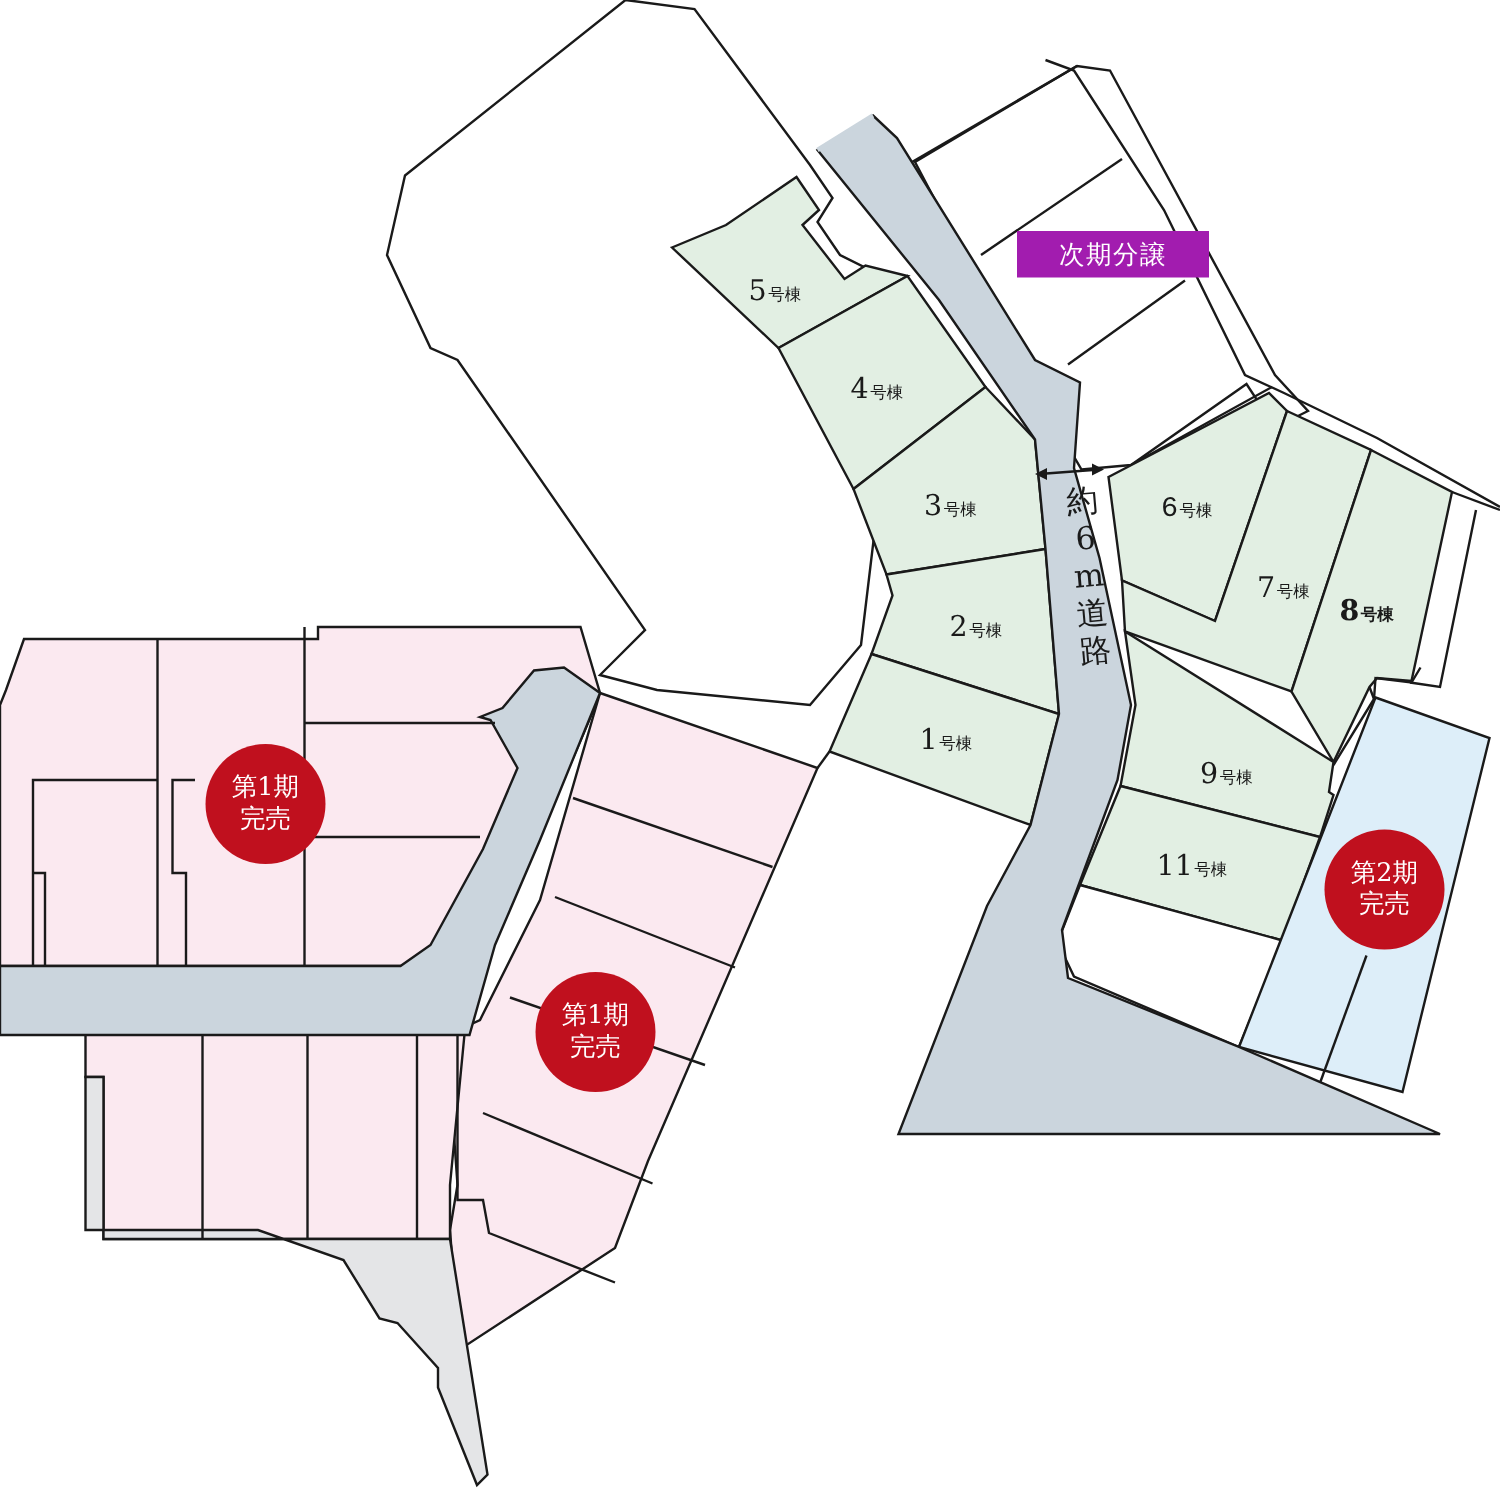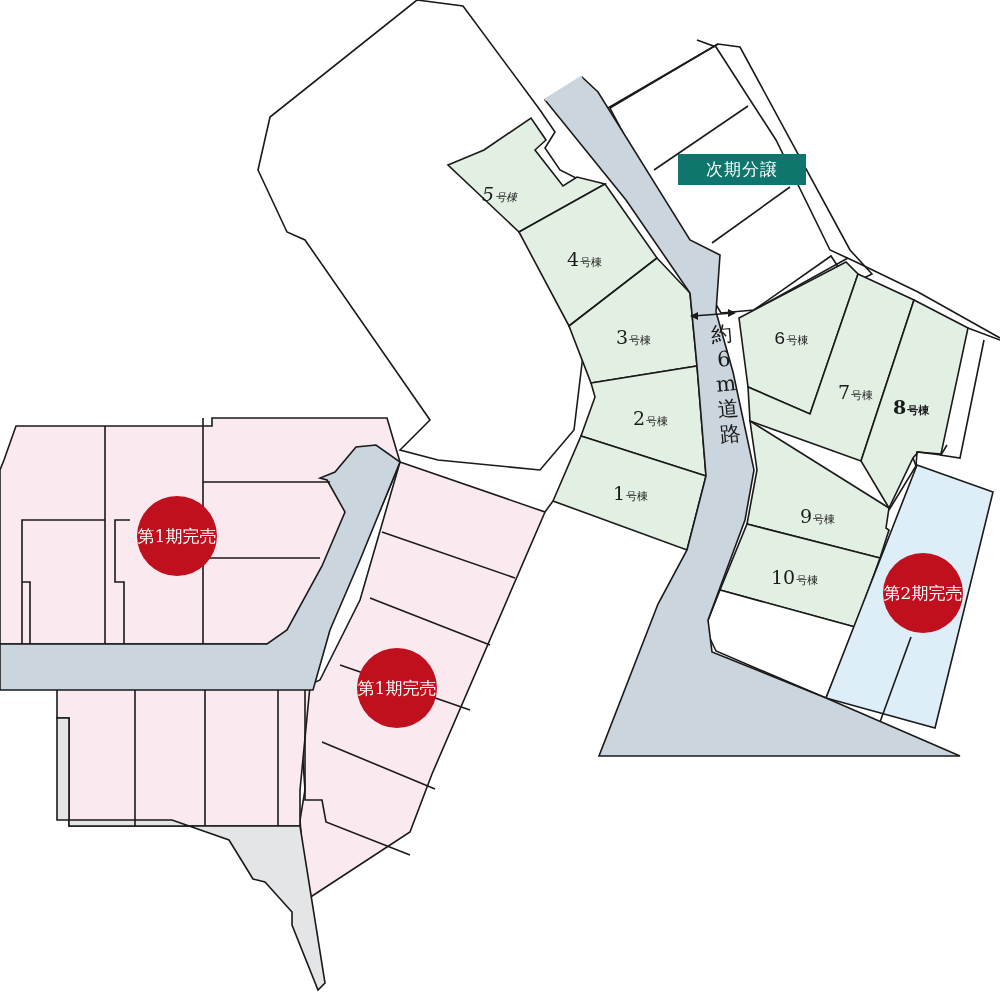--- a/index.html
+++ b/index.html
@@ -3,22 +3,22 @@
 <meta charset="utf-8">
 <style>
   html, body { margin:0; padding:0; background:#ffffff; }
   body { width:1000px; height:994px; position:relative; overflow:hidden; font-family:"DejaVu Serif", "Liberation Serif", serif; }
   svg { position:absolute; left:0; top:0; }
   .lot { stroke:#1a1a1a; stroke-width:1.6; stroke-linejoin:miter; }
   .line { stroke:#1a1a1a; stroke-width:1.6; fill:none; }
   .lot-label { position:absolute; color:#1a1a1a; white-space:nowrap; font-family:"DejaVu Serif","Liberation Serif",serif; }
   .lot-label .num { font-size:19px; }
   .lot-label .suffix { font-size:11px; margin-left:1px; }
-  .badge { position:absolute; width:80px; height:80px; border-radius:50%; background:#c0101e; color:#ffffff; display:flex; flex-direction:row; align-items:center; justify-content:center; font-family:"DejaVu Serif","Liberation Serif",serif; font-size:17px; line-height:21px; text-align:center; }
-  .next-tag { position:absolute; left:678px; top:154px; width:128px; height:31px; background:#0f766e; color:#ffffff; font-size:17px; display:flex; align-items:center; justify-content:center; letter-spacing:1px; font-family:"DejaVu Sans","Liberation Sans",sans-serif; }
+  .badge { position:absolute; width:80px; height:80px; border-radius:50%; background:#c0101e; color:#ffffff; display:flex; flex-direction:column; align-items:center; justify-content:center; font-family:"DejaVu Serif","Liberation Serif",serif; font-size:17px; line-height:21px; text-align:center; }
+  .next-tag { position:absolute; left:678px; top:154px; width:128px; height:31px; background:#a21caf; color:#ffffff; font-size:17px; display:flex; align-items:center; justify-content:center; letter-spacing:1px; font-family:"DejaVu Sans","Liberation Sans",sans-serif; }
   .road-label { position:absolute; left:710px; top:322px; width:32px; display:flex; flex-direction:column; align-items:center; color:#1a1a1a; font-size:21px; line-height:25px; transform:rotate(-5deg); }
 </style>
 </head>
 <body>
 
 <svg width="1000" height="994" viewBox="0 0 1000 994">
 
   <polygon class="lot" fill="#ffffff" points="417,0 463,6 540,110 555,132 545,148 560,170 590,185 590,202 570,248 586,330 574,430 540,470 438,460 400,450 430,420 305,240 287,232 258,170 270,117 417,0"></polygon>
 
   <polygon class="lot" fill="#fbe9f0" points="16,426 212,426 212,418 387,418 400,462 395,475 380,510 340,580 322,634 290,644 0,644 0,470 4,460"></polygon>
@@ -96,26 +96,26 @@
   <span>道</span>
   <span>路</span>
 </div>
 
 <div class="next-tag">次期分譲</div>
 
 <div class="lot-label" style="left:613px;top:482px;"><span class="num">1</span><span class="suffix">号棟</span></div>
 <div class="lot-label" style="left:633px;top:407px;"><span class="num">2</span><span class="suffix">号棟</span></div>
 <div class="lot-label" style="left:616px;top:326px;"><span class="num">3</span><span class="suffix">号棟</span></div>
 <div class="lot-label" style="left:567px;top:248px;"><span class="num">4</span><span class="suffix">号棟</span></div>
-<div class="lot-label" style="left:482px;top:183px;font-style:italic;"><span class="num">5</span><span class="suffix">号棟</span></div>
+<div class="lot-label" style="left:499px;top:183px;"><span class="num">5</span><span class="suffix">号棟</span></div>
 <div class="lot-label" style="left:774px;top:328px;font-family:Liberation Mono, monospace;"><span class="num">6</span><span class="suffix">号棟</span></div>
 <div class="lot-label" style="left:838px;top:381px;"><span class="num">7</span><span class="suffix">号棟</span></div>
 <div class="lot-label" style="left:893px;top:396px;font-weight:bold;"><span class="num">8</span><span class="suffix">号棟</span></div>
 <div class="lot-label" style="left:800px;top:505px;"><span class="num">9</span><span class="suffix">号棟</span></div>
-<div class="lot-label" style="left:771px;top:566px;"><span class="num">10</span><span class="suffix">号棟</span></div>
+<div class="lot-label" style="left:771px;top:566px;"><span class="num">11</span><span class="suffix">号棟</span></div>
 
 <div class="badge" style="left:137px;top:496px;">
   <span>第1期</span>
   <span>完売</span>
 </div>
 <div class="badge" style="left:357px;top:648px;">
   <span>第1期</span>
   <span>完売</span>
 </div>
 <div class="badge" style="left:883px;top:553px;">

